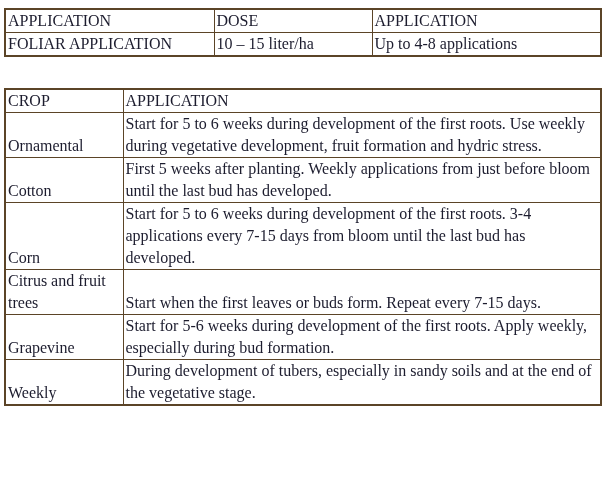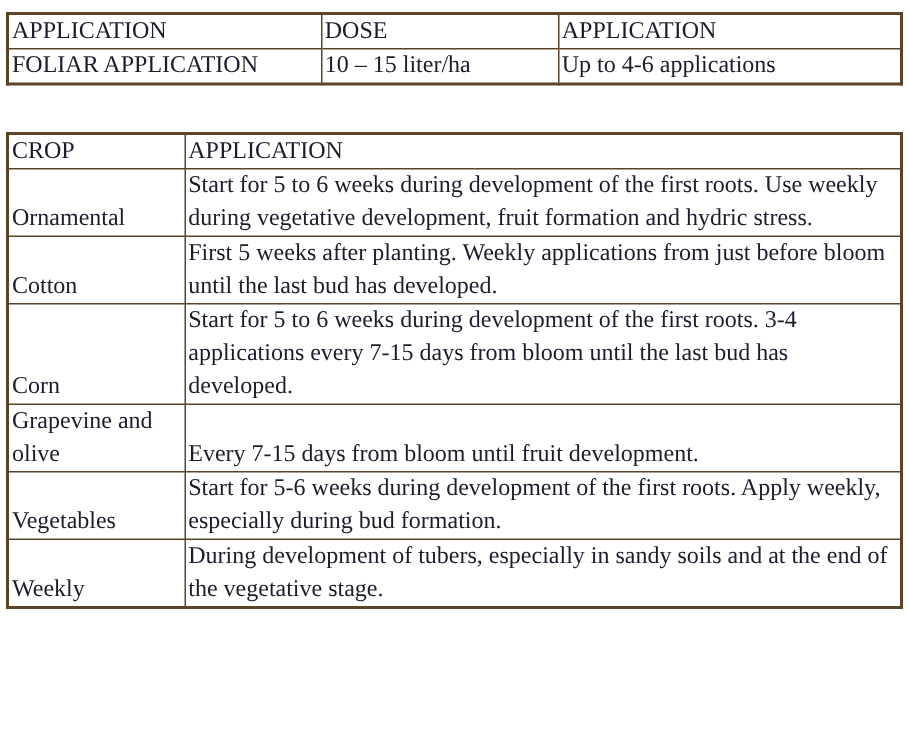--- a/index.html
+++ b/index.html
@@ -62,21 +62,21 @@
       <tr>
         <th>APPLICATION</th>
         <th>DOSE</th>
         <th>APPLICATION</th>
       </tr>
     </thead>
     <tbody>
       <tr>
         <td>FOLIAR APPLICATION</td>
         <td>10 – 15 liter/ha</td>
-        <td>Up to 4-6 applications</td>
+        <td>Up to 4-8 applications</td>
       </tr>
     </tbody>
   </table>
 
   <table class="doc-table" id="crop-table">
     <colgroup>
       <col style="width:118px">
       <col style="width:478px">
     </colgroup>
     <thead>
@@ -92,25 +92,25 @@
       </tr>
       <tr>
         <td>Cotton</td>
         <td>First 5 weeks after planting. Weekly applications from just before bloom until the last bud has developed.</td>
       </tr>
       <tr>
         <td>Corn</td>
         <td>Start for 5 to 6 weeks during development of the first roots. 3-4 applications every 7-15 days from bloom until the last bud has developed.</td>
       </tr>
       <tr>
-        <td>Grapevine and olive</td>
-        <td>Every 7-15 days from bloom until fruit development.</td>
+        <td>Citrus and fruit trees</td>
+        <td>Start when the first leaves or buds form. Repeat every 7-15 days.</td>
       </tr>
       <tr>
-        <td>Vegetables</td>
+        <td>Grapevine</td>
         <td>Start for 5-6 weeks during development of the first roots. Apply weekly, especially during bud formation.</td>
       </tr>
       <tr>
         <td>Weekly</td>
         <td>During development of tubers, especially in sandy soils and at the end of the vegetative stage.</td>
       </tr>
     </tbody>
   </table>
 
 </div>

